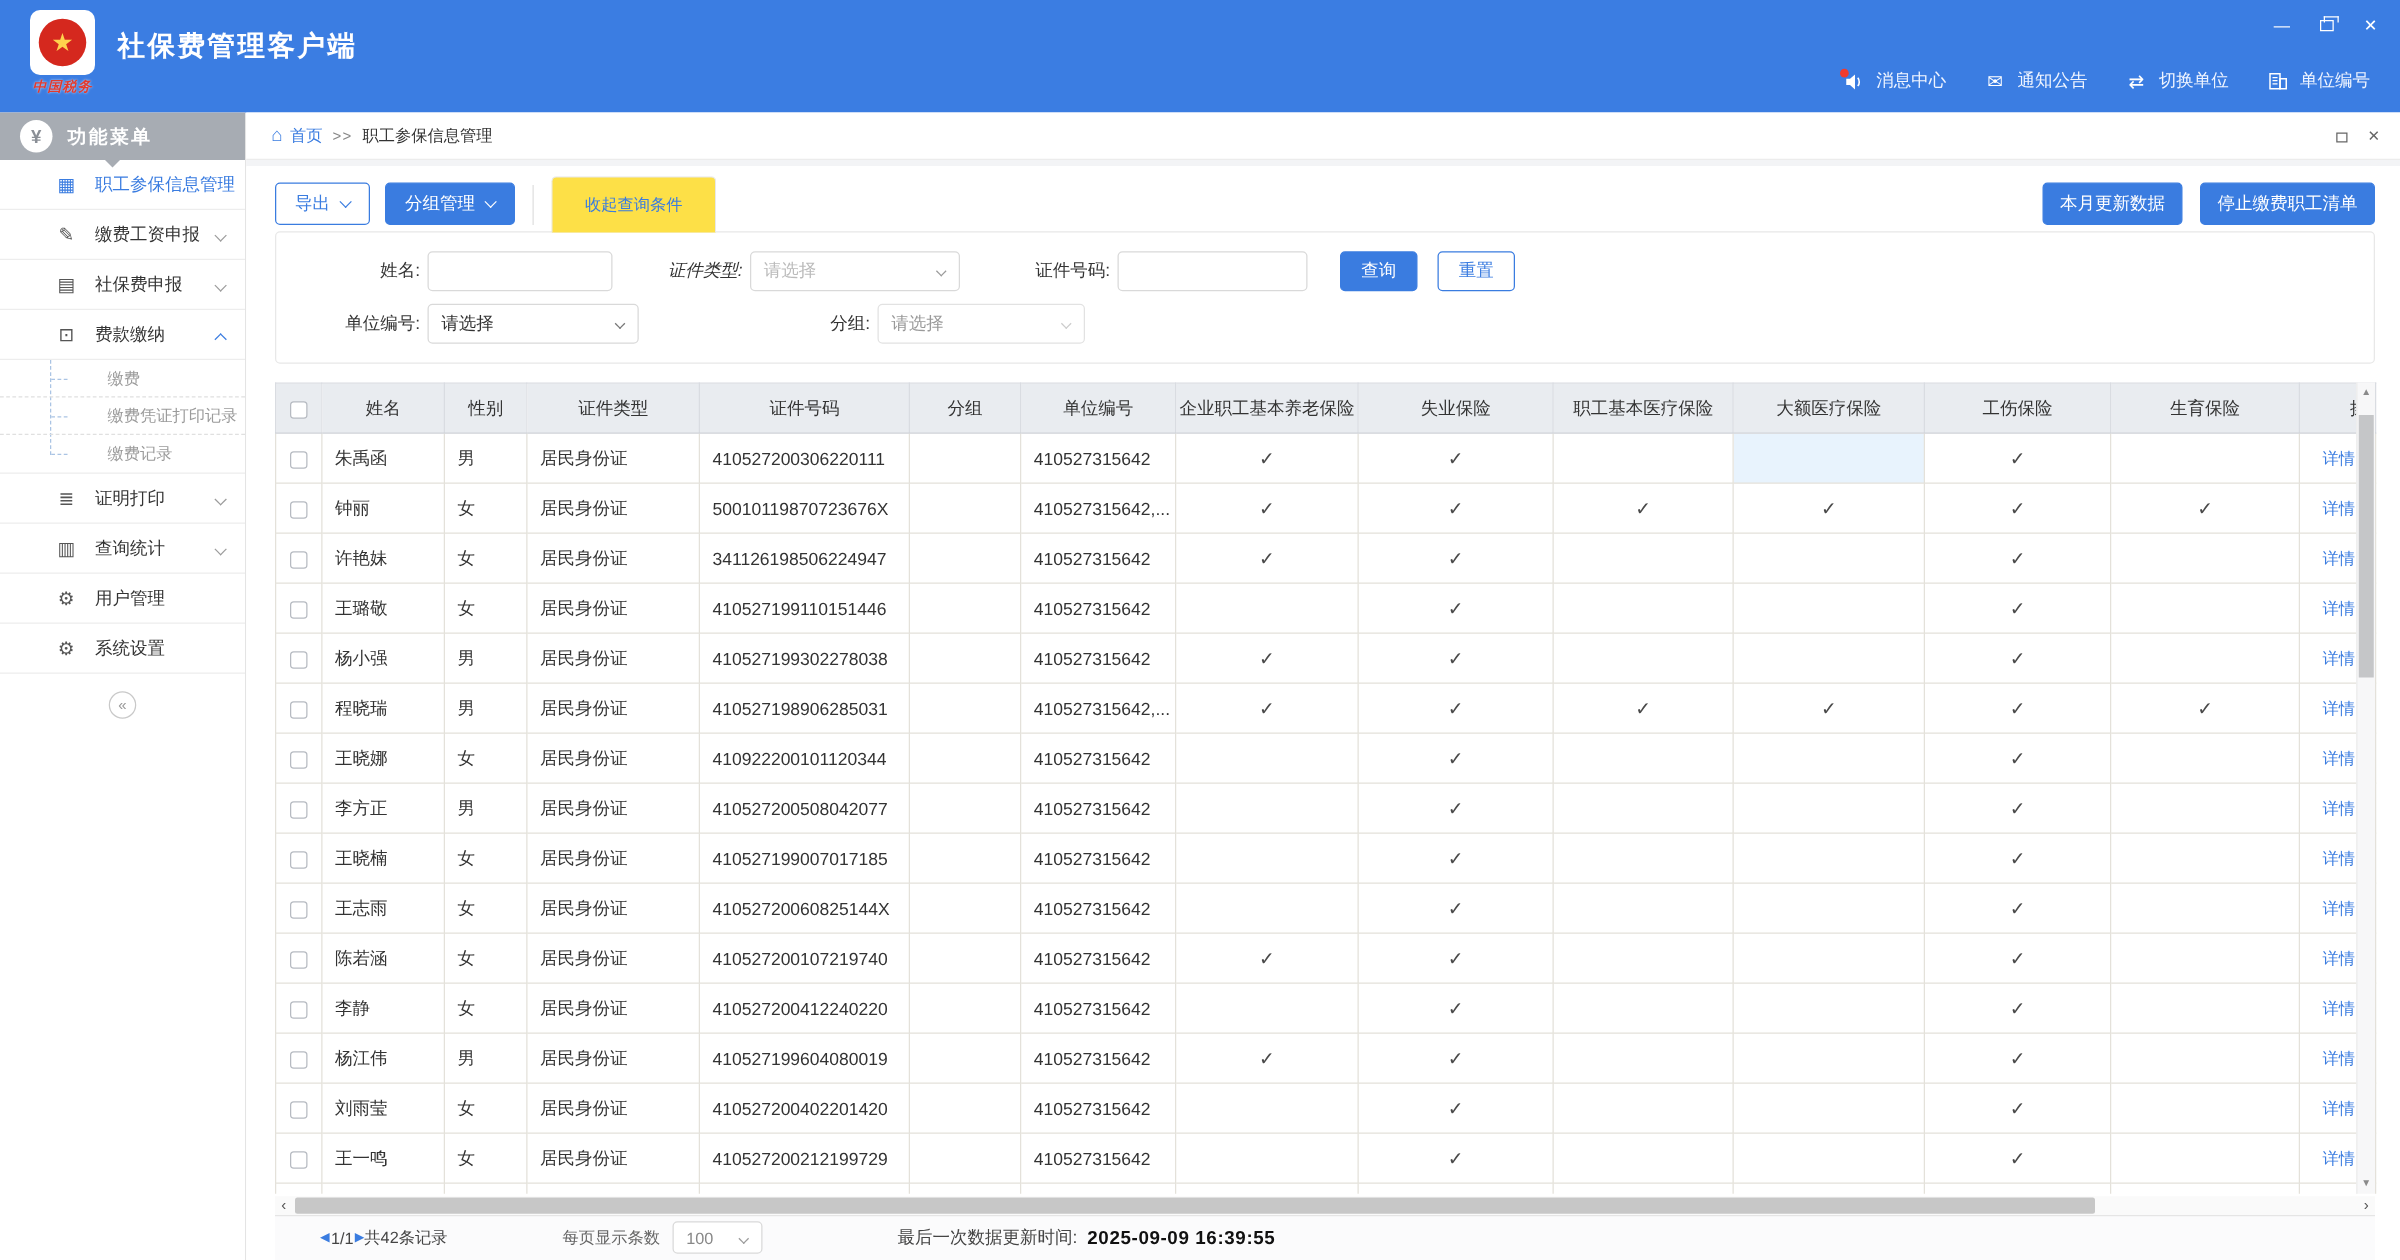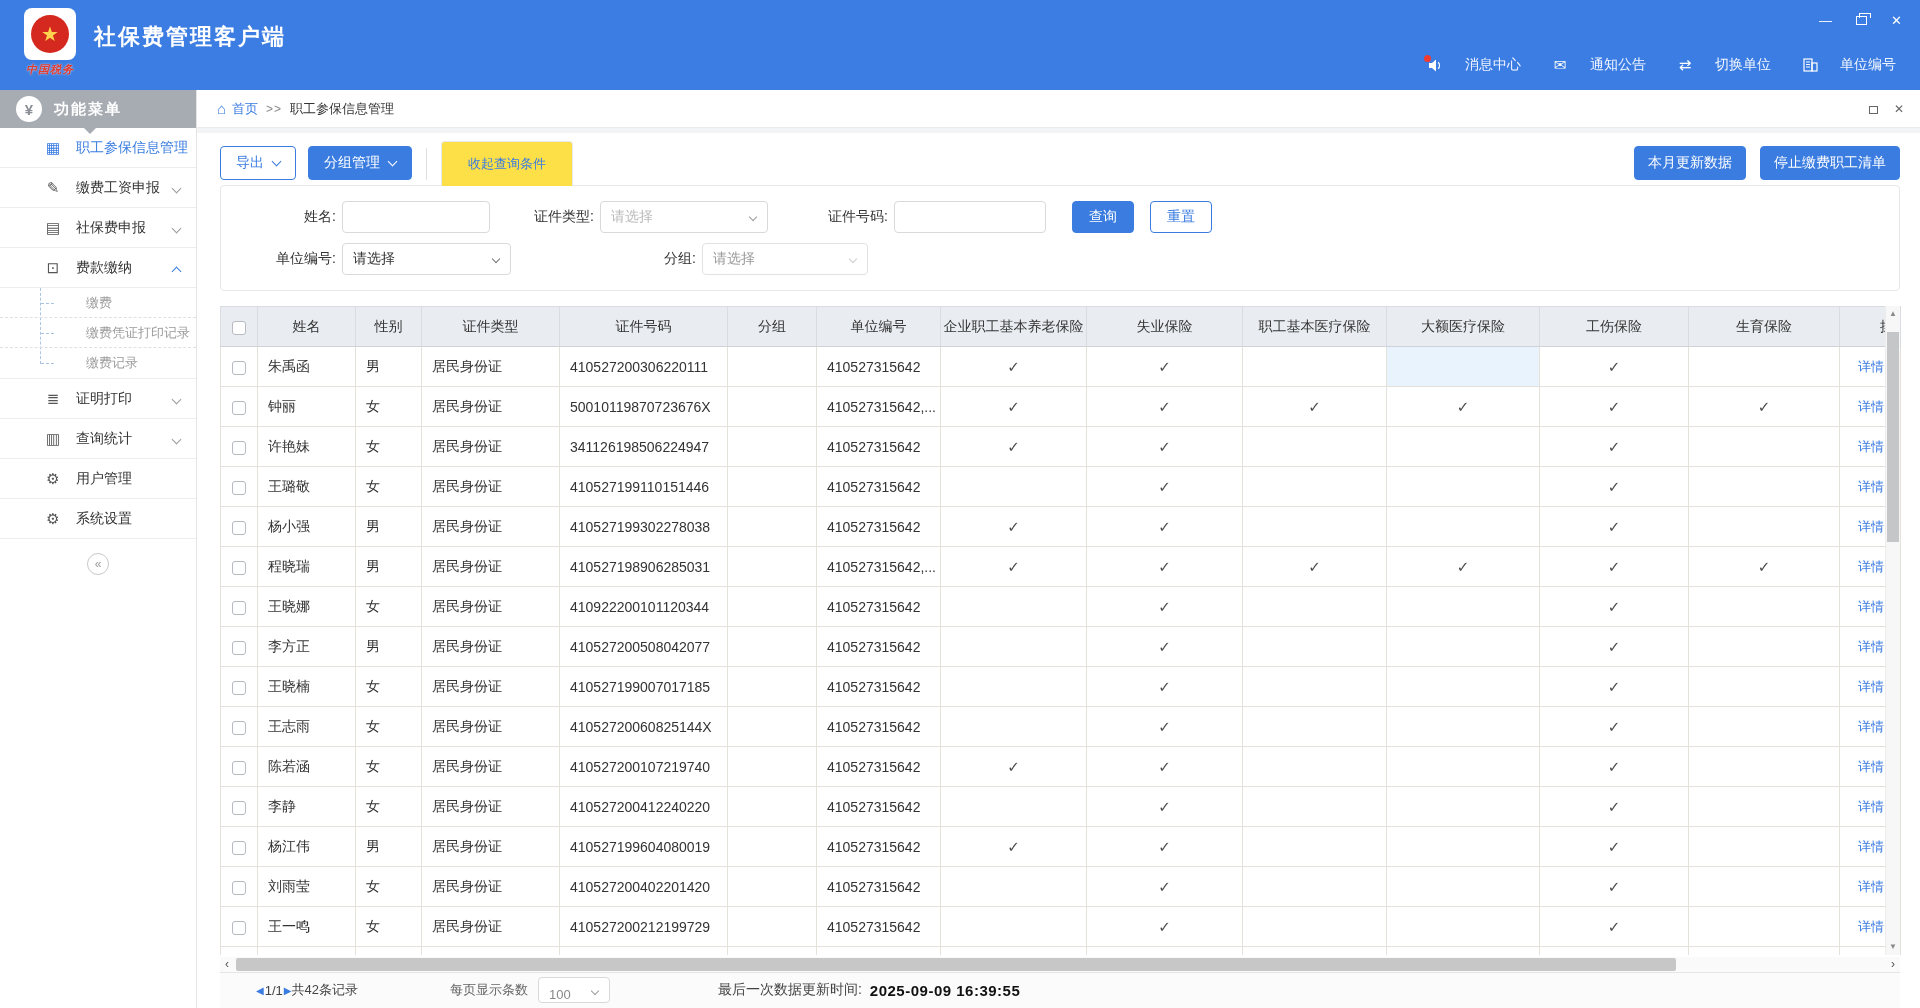--- a/index.html
+++ b/index.html
@@ -12,21 +12,21 @@
   .win-controls { position:absolute; top:14px; right:18px; display:flex; align-items:center; gap:24px; color:#fff; }
   .winbtn { cursor:pointer; font-size:13px; line-height:1; }
   .ic-restore { display:inline-block; width:11px; height:9px; border:1px solid #fff; position:relative; }
   .ic-restore::before { content:''; position:absolute; left:2px; top:-4px; width:10px; height:4px; border:1px solid #fff; border-bottom:none; }
   .brand { position:absolute; left:24px; top:8px; display:flex; align-items:flex-start; }
   .logo-tile { width:52px; height:52px; background:#fff; border-radius:8px; display:flex; align-items:center; justify-content:center; }
   .emblem { width:38px; height:38px; background:#d5281e; border-radius:50%; display:flex; align-items:center; justify-content:center; color:#ffd34d; font-size:20px; }
   .logo-cn { color:#e23a2e; font-size:11px; font-weight:bold; font-style:italic; text-align:center; margin-top:2px; text-shadow:0 0 2px rgba(255,255,255,.8); letter-spacing:1px; }
   .app-title { color:#fff; font-size:22px; font-weight:600; letter-spacing:2px; margin:14px 0 0 18px; }
   .topnav { position:absolute; right:24px; bottom:16px; display:flex; align-items:center; gap:30px; }
-  .topnav-item { display:flex; align-items:center; gap:21px; color:#f0f5ff; font-size:14px; cursor:pointer; }
+  .topnav-item { display:flex; align-items:center; gap:9px; color:#f0f5ff; font-size:14px; cursor:pointer; }
   .tn-ico { position:relative; display:inline-flex; width:18px; height:16px; align-items:center; justify-content:center; font-size:15px; color:#fff; font-style:normal; }
   .badge-dot { position:absolute; left:-2px; top:-2px; width:7px; height:7px; background:#f03b2e; border-radius:50%; }
 
   
   .bodywrap { flex:1; display:flex; min-height:0; }
 
   
   .sidebar { width:197px; background:#fff; border-right:1px solid #e4e4e4; display:flex; flex-direction:column; }
   .sidebar-header { height:38px; background:#a7acb3; display:flex; align-items:center; padding-left:16px; position:relative; flex:0 0 auto; }
   .sidebar-header::after { content:''; position:absolute; left:84px; bottom:-6px; border:6px solid transparent; border-top:6px solid #a7acb3; border-bottom:none; }
@@ -114,21 +114,21 @@
   .hs-arrow { position:absolute; top:0; height:15px; width:14px; color:#555; font-size:12px; line-height:14px; text-align:center; cursor:pointer; }
   .hs-left { left:0; } .hs-right { right:0; }
   .hs-thumb { position:absolute; top:1px; height:13px; left:16px; width:1440px; background:#c7c7c7; border-radius:2px; cursor:pointer; }
 
   
   .footerbar { flex:1; border-top:1px solid #e5e5e5; background:#fbfbfc; display:flex; align-items:center; padding-left:36px; min-height:34px; }
   .pg-arrow { color:#3a7ce0; font-size:10px; cursor:pointer; }
   .pg-text { color:#444; font-size:13px; margin:0 1px; }
   .pg-total { color:#444; font-size:13px; }
   .pp-label { color:#666; font-size:13px; margin-left:92px; }
-  .pp-select { width:72px; height:26px; margin-left:10px;align-items:flex-end; }
+  .pp-select { width:72px; height:26px; margin-left:10px; }
   .pp-select .val { color:#888; font-size:13px; }
   .upd-label { color:#444; font-size:14px; margin-left:108px; }
   .upd-value { color:#111; font-size:15px; font-weight:bold; margin-left:8px; letter-spacing:.5px; }
 </style>
 </head>
 <body>
 
 <div class="app">
 
   <header class="titlebar">
@@ -273,21 +273,21 @@
             <button class="btn btn-fill">
               <span>停止缴费职工清单</span>
             </button>
           </div>
         </div>
 
         <div class="search-panel">
           <div class="f-row">
             <span class="f-label" style="width:115px;">姓名:</span>
             <input class="f-input" style="width: 148px; margin-left: 6px;" value="">
-            <span class="f-label" style="width:88px;margin-left:16px;">证件类型:</span>
+            <span class="f-label" style="width:88px;margin-left:16px;font-style:italic;">证件类型:</span>
             <div class="select" style="width:168px;margin-left:6px;">
               <span class="val ph">请选择</span>
               <span class="chev"></span>
             </div>
             <span class="f-label" style="width:88px;margin-left:32px;">证件号码:</span>
             <input class="f-input" style="width: 152px; margin-left: 6px;" value="">
             <button class="btn btn-fill" style="height:32px;margin-left:26px;padding:0 16px;justify-content:flex-end;">
               <span>查询</span>
             </button>
             <button class="btn btn-outline" style="height:32px;margin-left:16px;padding:0 16px;">

